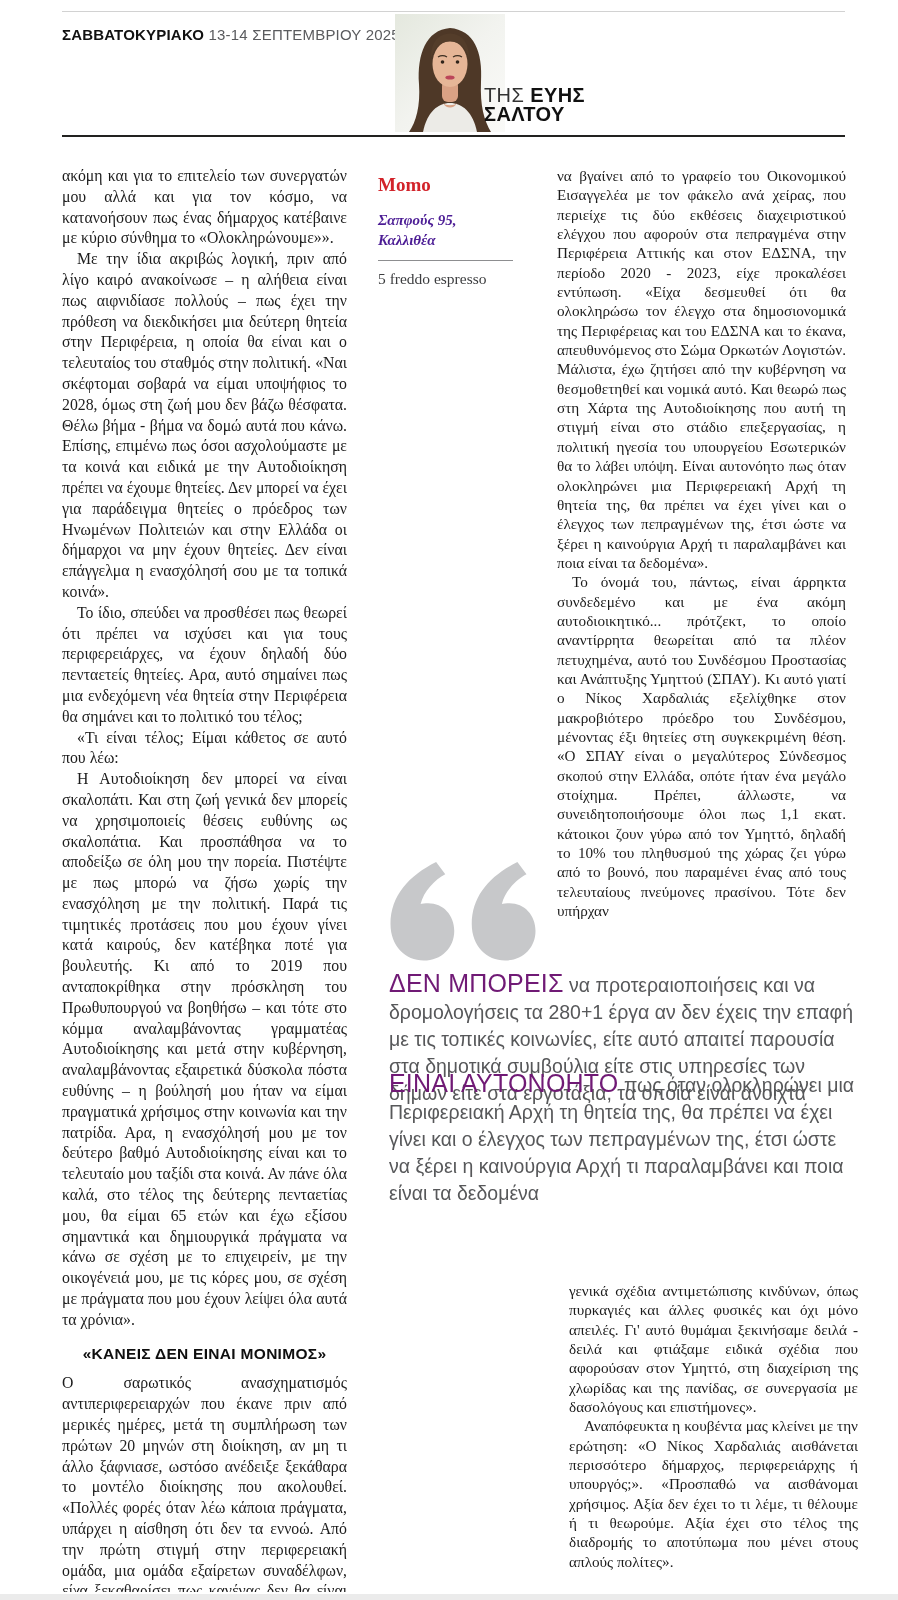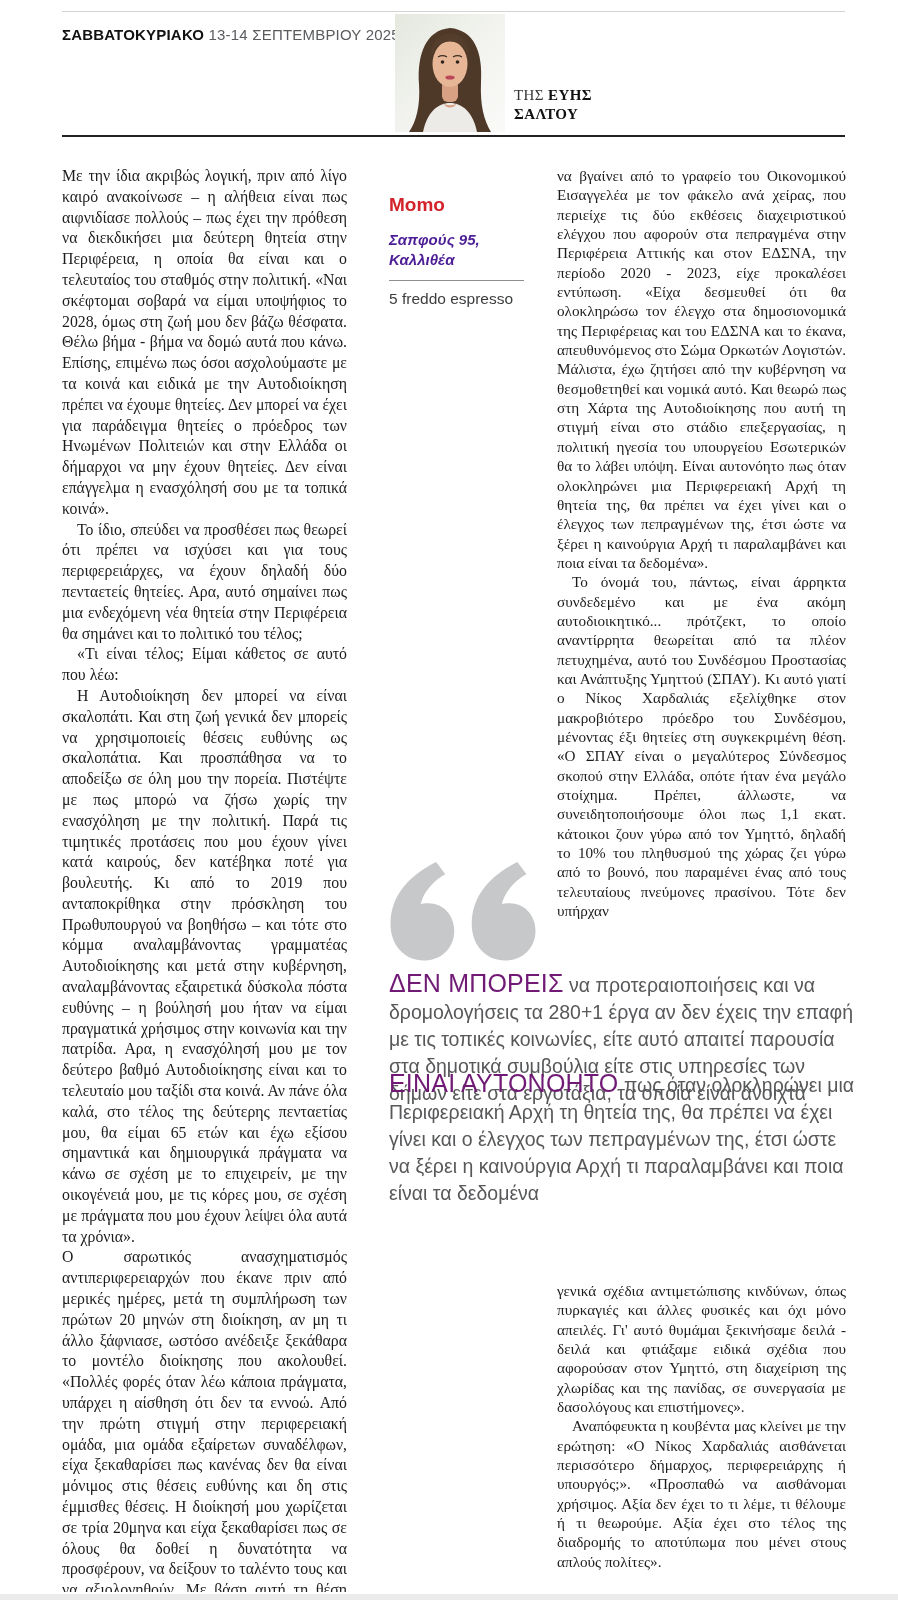--- a/index.html
+++ b/index.html
@@ -8,37 +8,37 @@
 
   .rule-top{position:absolute;left:62px;top:11px;width:783px;height:1px;background:#d2d2d2;}
   .rule-header{position:absolute;left:62px;top:135px;width:783px;height:2px;background:#222220;}
   .rule-bottom{position:absolute;left:0;top:1594px;width:898px;height:6px;background:#ebebeb;}
 
   .kicker{position:absolute;left:62px;top:26px;font-family:"Liberation Sans",sans-serif;font-size:15px;letter-spacing:.2px;white-space:nowrap;}
   .kicker .k-bold{font-weight:bold;color:#111;}
   .kicker .k-date{font-weight:normal;color:#5a5b5e;}
 
   .photo{position:absolute;left:395px;top:14px;width:110px;height:118px;overflow:hidden;}
-  .byline{position:absolute;left:514px;top:86px;font-family:Liberation Serif, serif;font-size:15px;line-height:19px;color:#111;letter-spacing:.4px;}
+  .byline{position:absolute;left:484px;top:86px;font-family:Liberation Sans, sans-serif;font-size:20px;line-height:19px;color:#111;letter-spacing:.4px;}
   .byline .b-prefix{font-weight:normal;color:#333;}
   .byline .b-name{font-weight:bold;}
 
   .colbody p{margin:0;text-align:justify;}
   .col-left{position:absolute;left:62px;top:166px;width:285px;height:1426px;overflow:hidden;
             font-size:15.8px;line-height:20.8px;}
   .col-right-1{position:absolute;left:557px;top:166px;width:289px;height:782px;overflow:hidden;
             font-size:15.2px;line-height:19.35px;}
-  .col-right-2{position:absolute;left:557px;top:1281px;width:289px;height:300px;overflow:hidden;
+  .col-right-2{position:absolute;left:569px;top:1281px;width:289px;height:300px;overflow:hidden;
             font-size:15.2px;line-height:19.35px;}
   .plist p:not(:first-child){text-indent:15px;}
 
   .subhead{margin:13px 0 9px 0;text-align:center;font-family:"Liberation Sans",sans-serif;
            font-weight:bold;font-size:15.5px;letter-spacing:.3px;color:#0f0f0f;}
 
-  .info-card{position:absolute;left:389px;top:174px;width:142px;font-family:Liberation Sans, sans-serif;margin-top:20px;}
+  .info-card{position:absolute;left:378px;top:174px;width:142px;font-family:Liberation Serif, serif;}
   .info-title{color:#d2232a;font-weight:bold;font-size:19px;margin:0 0 14px 0;}
   .info-address{font-weight:bold;font-style:italic;font-size:15px;line-height:20px;color:#4c1d95;margin:0 0 10px 0;}
   .info-divider{width:135px;height:1px;background:#8d8e90;margin:0 0 9px 0;}
   .info-order{font-size:15.5px;color:#3c3d3f;margin:0;}
 
   .bigquote{position:absolute;left:388px;top:862px;width:150px;height:100px;}
 
   .pullquote{position:absolute;left:389px;width:470px;font-family:"Liberation Sans",sans-serif;
              font-size:19.5px;line-height:27px;color:#57585a;text-align:left;}
   .pq1{top:970px;}
@@ -90,25 +90,27 @@
     </div>
     <div>
       <span class="b-name">ΣΑΛΤΟΥ</span>
     </div>
   </div>
 
   <div class="rule-header"></div>
 
   <div class="col-left colbody">
     <div class="plist">
+        <p>ακόμη και για το επιτελείο των συνεργατών μου αλλά και για τον κόσμο, να κατανοήσουν πως ένας δήμαρχος κατέβαινε με κύριο σύνθημα το «Ολοκληρώνουμε»».</p>
         <p>Με την ίδια ακριβώς λογική, πριν από λίγο καιρό ανακοίνωσε – η αλήθεια είναι πως αιφνιδίασε πολλούς – πως έχει την πρόθεση να διεκδικήσει μια δεύτερη θητεία στην Περιφέρεια, η οποία θα είναι και ο τελευταίος του σταθμός στην πολιτική. «Ναι σκέφτομαι σοβαρά να είμαι υποψήφιος το 2028, όμως στη ζωή μου δεν βάζω θέσφατα. Θέλω βήμα - βήμα να δομώ αυτά που κάνω. Επίσης, επιμένω πως όσοι ασχολούμαστε με τα κοινά και ειδικά με την Αυτοδιοίκηση πρέπει να έχουμε θητείες. Δεν μπορεί να έχει για παράδειγμα θητείες ο πρόεδρος των Ηνωμένων Πολιτειών και στην Ελλάδα οι δήμαρχοι να μην έχουν θητείες. Δεν είναι επάγγελμα η ενασχόλησή σου με τα τοπικά κοινά».</p>
         <p>Το ίδιο, σπεύδει να προσθέσει πως θεωρεί ότι πρέπει να ισχύσει και για τους περιφερειάρχες, να έχουν δηλαδή δύο πενταετείς θητείες. Αρα, αυτό σημαίνει πως μια ενδεχόμενη νέα θητεία στην Περιφέρεια θα σημάνει και το πολιτικό του τέλος;</p>
         <p>«Τι είναι τέλος; Είμαι κάθετος σε αυτό που λέω:</p>
         <p>Η Αυτοδιοίκηση δεν μπορεί να είναι σκαλοπάτι. Και στη ζωή γενικά δεν μπορείς να χρησιμοποιείς θέσεις ευθύνης ως σκαλοπάτια. Και προσπάθησα να το αποδείξω σε όλη μου την πορεία. Πιστέψτε με πως μπορώ να ζήσω χωρίς την ενασχόληση με την πολιτική. Παρά τις τιμητικές προτάσεις που μου έχουν γίνει κατά καιρούς, δεν κατέβηκα ποτέ για βουλευτής. Κι από το 2019 που ανταποκρίθηκα στην πρόσκληση του Πρωθυπουργού να βοηθήσω – και τότε στο κόμμα αναλαμβάνοντας γραμματέας Αυτοδιοίκησης και μετά στην κυβέρνηση, αναλαμβάνοντας εξαιρετικά δύσκολα πόστα ευθύνης – η βούλησή μου ήταν να είμαι πραγματικά χρήσιμος στην κοινωνία και την πατρίδα. Αρα, η ενασχόλησή μου με τον δεύτερο βαθμό Αυτοδιοίκησης είναι και το τελευταίο μου ταξίδι στα κοινά. Αν πάνε όλα καλά, στο τέλος της δεύτερης πενταετίας μου, θα είμαι 65 ετών και έχω εξίσου σημαντικά και δημιουργικά πράγματα να κάνω σε σχέση με το επιχειρείν, με την οικογένειά μου, με τις κόρες μου, σε σχέση με πράγματα που μου έχουν λείψει όλα αυτά τα χρόνια».</p>
       </div>
+    <h3 class="subhead">«ΚΑΝΕΙΣ ΔΕΝ ΕΙΝΑΙ ΜΟΝΙΜΟΣ»</h3>
     <div class="plist">
         <p>Ο σαρωτικός ανασχηματισμός αντιπεριφερειαρχών που έκανε πριν από μερικές ημέρες, μετά τη συμπλήρωση των πρώτων 20 μηνών στη διοίκηση, αν μη τι άλλο ξάφνιασε, ωστόσο ανέδειξε ξεκάθαρα το μοντέλο διοίκησης που ακολουθεί. «Πολλές φορές όταν λέω κάποια πράγματα, υπάρχει η αίσθηση ότι δεν τα εννοώ. Από την πρώτη στιγμή στην περιφερειακή ομάδα, μια ομάδα εξαίρετων συναδέλφων, είχα ξεκαθαρίσει πως κανένας δεν θα είναι μόνιμος στις θέσεις ευθύνης και δη στις έμμισθες θέσεις. Η διοίκησή μου χωρίζεται σε τρία 20μηνα και είχα ξεκαθαρίσει πως σε όλους θα δοθεί η δυνατότητα να προσφέρουν, να δείξουν το ταλέντο τους και να αξιολογηθούν. Με βάση αυτή τη θέση μου άλλαξα και τους 16 αντιπεριφερειάρχες».</p>
       </div>
   </div>
 
   <div class="info-card">
     <p class="info-title">Momo</p>
     <p class="info-address">
       <span>Σαπφούς 95,</span><br>
       <span>Καλλιθέα</span>

